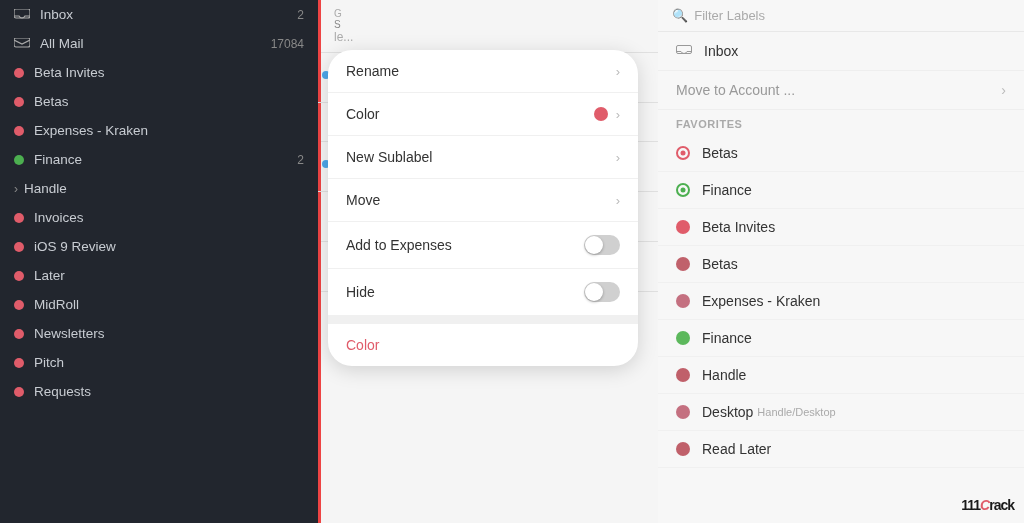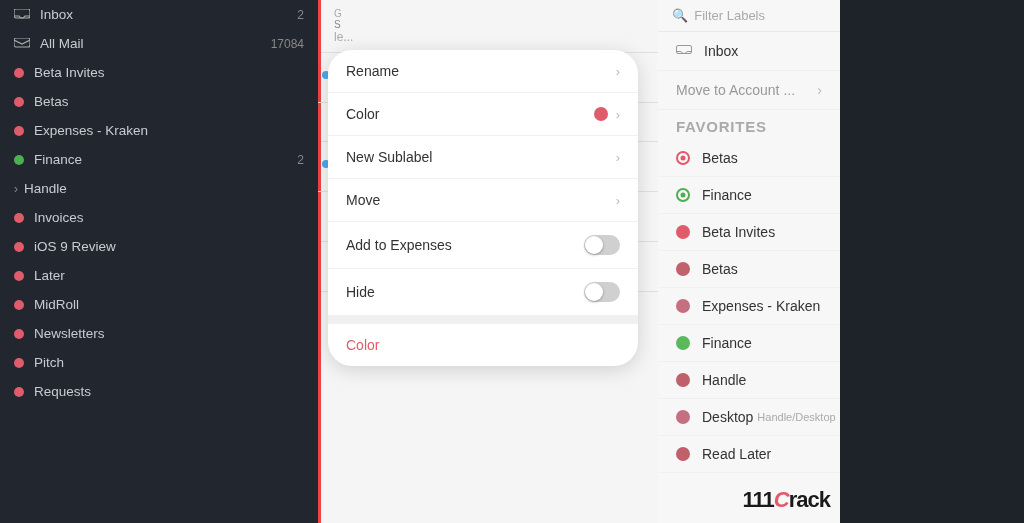--- a/index.html
+++ b/index.html
@@ -145,21 +145,21 @@
       align-items: center;
       padding: 11px 18px;
       font-size: 14px;
       color: #999;
       border-bottom: 1px solid #eee;
       cursor: pointer;
     }
     .rp-move-account .chevron { margin-left: auto; color: #bbb; }
     .rp-section-header {
       padding: 8px 18px 5px;
-      font-size: 15px;
+      font-size: 11px;
       font-weight: 600;
       color: #aaa;
       letter-spacing: 0.05em;
       background: #f7f7f7;
     }
     .rp-label-item {
       display: flex;
       align-items: center;
       padding: 10px 18px;
       font-size: 14px;
@@ -178,21 +178,21 @@
       border: 2px solid;
     }
     .rp-sublabel {
       font-size: 11px;
       color: #aaa;
       margin-left: 4px;
     }
 
     .layout {
       display: flex;
-      width: 840px;
+      width: 1024px;
       height: 523px;
       position: relative;
     }
   </style>
 </head>
 <body>
 
 <div class="layout">
 
   <div class="sidebar">
@@ -438,17 +438,17 @@
         <span class="rp-sublabel">Handle/Desktop</span>
       </div>
 
       <div class="rp-label-item">
         <div class="rp-label-dot" style="background:#c0606a;"></div>
         <span>Read Later</span>
       </div>
 
     </div>
 
-    <div style="position:absolute;bottom:10px;right:10px;font-size:22px;font-weight:900;color:#111;letter-spacing:-1px;pointer-events:none;">
+    <div style="position:absolute;bottom:10px;right:10px;font-size:14px;font-weight:900;color:#111;letter-spacing:-1px;pointer-events:none;">
       <span style="color:#1a1a1a;">111</span><span style="color:#e05c6a;font-style:italic;">C</span><span style="color:#1a1a1a;">rack</span>
     </div>
   </div>
 </div>
 
 </body></html>

